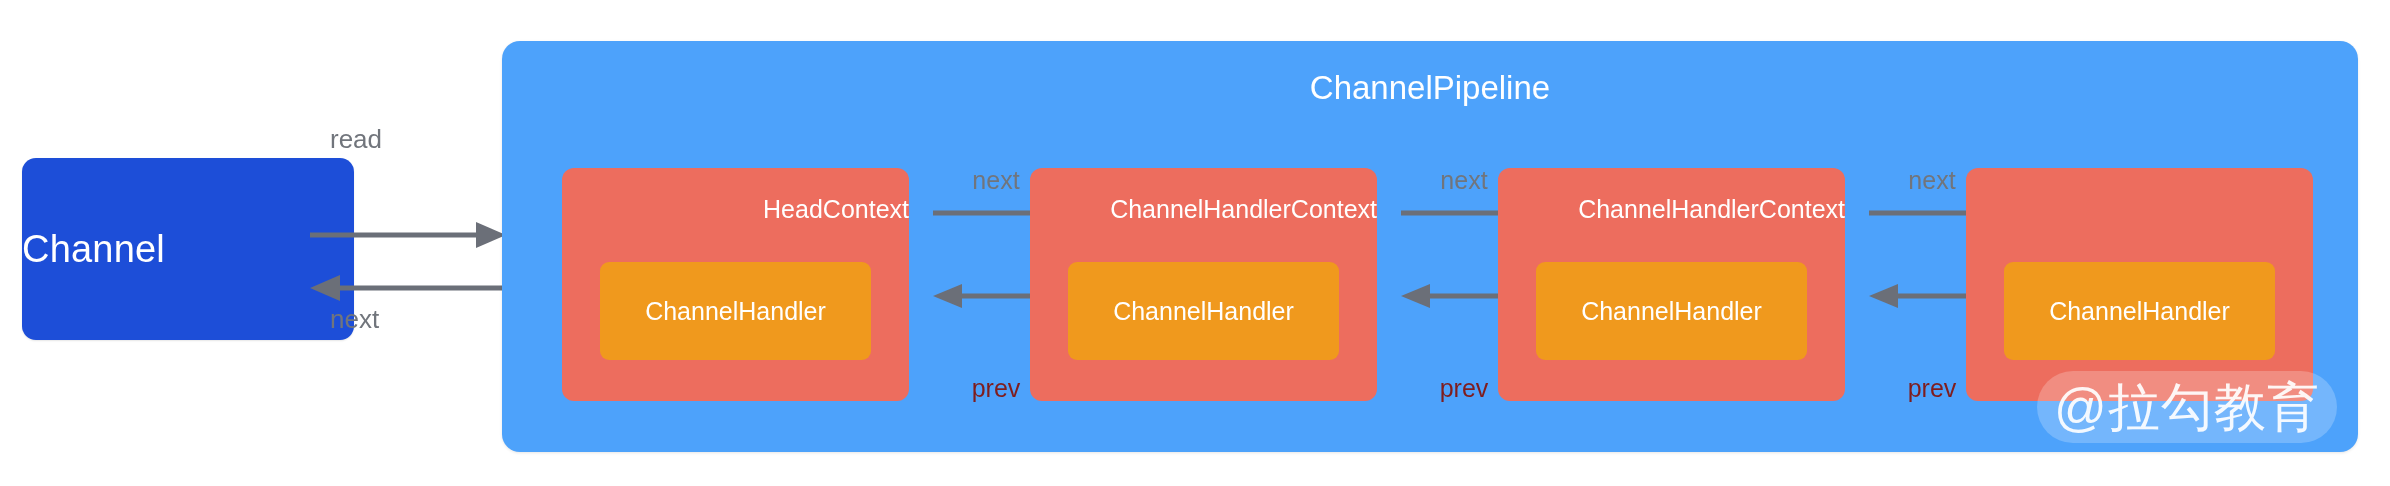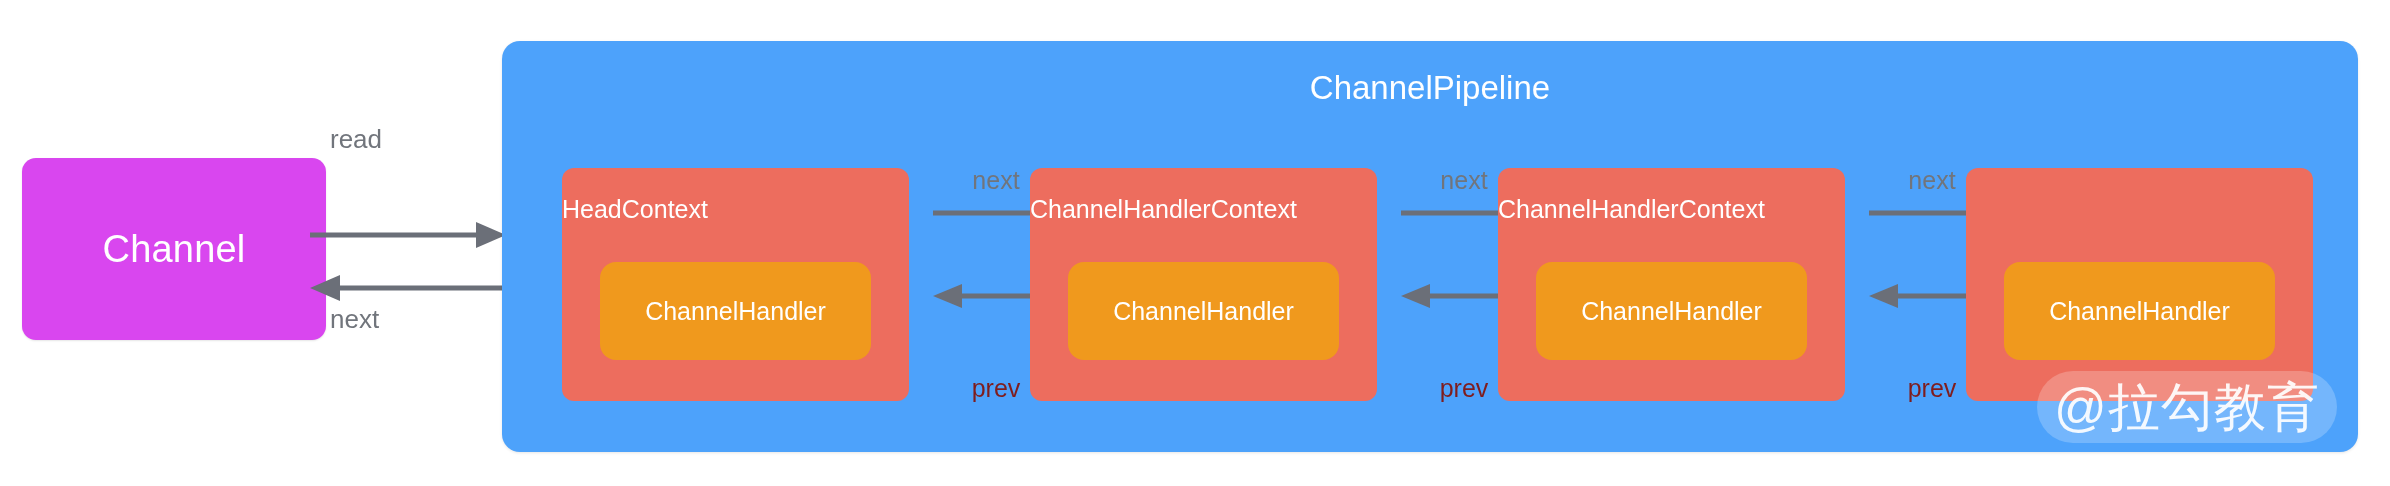--- a/index.html
+++ b/index.html
@@ -16,27 +16,27 @@
     height: 486px;
     background: #ffffff;
     overflow: hidden;
   }
 
   
   .channel-box {
     position: absolute;
     left: 22px;
     top: 158px;
-    width: 304px;
+    width: 332px;
     height: 182px;
-    background: #d946ef;
+    background: #1d4ed8;
     border-radius: 14px;
     display: flex;
     align-items: center;
-    justify-content: center;
+    justify-content: flex-start;
     box-shadow: 0 1px 2px rgba(0,0,0,0.10);
   }
   .channel-label {
     color: #ffffff;
     font-size: 38px;
     font-weight: 400;
     letter-spacing: 0.2px;
     line-height: 1;
   }
 
@@ -83,34 +83,34 @@
     width: 347px;
     height: 233px;
     background: #ed6d5e;
     border-radius: 12px;
   }
   .ctx-title {
     position: absolute;
     top: 29px;
     left: 0;
     right: 0;
-    text-align: left;
+    text-align: right;
     color: #ffffff;
     font-size: 25px;
     line-height: 1;
     white-space: nowrap;
   }
   .handler {
     position: absolute;
     left: 38px;
     right: 38px;
     top: 94px;
     height: 98px;
     background: #f0991d;
-    border-radius: 16px;
+    border-radius: 9px;
     display: flex;
     align-items: center;
     justify-content: center;
   }
   .handler-label {
     color: #ffffff;
     font-size: 25px;
     line-height: 1;
     white-space: nowrap;
   }

